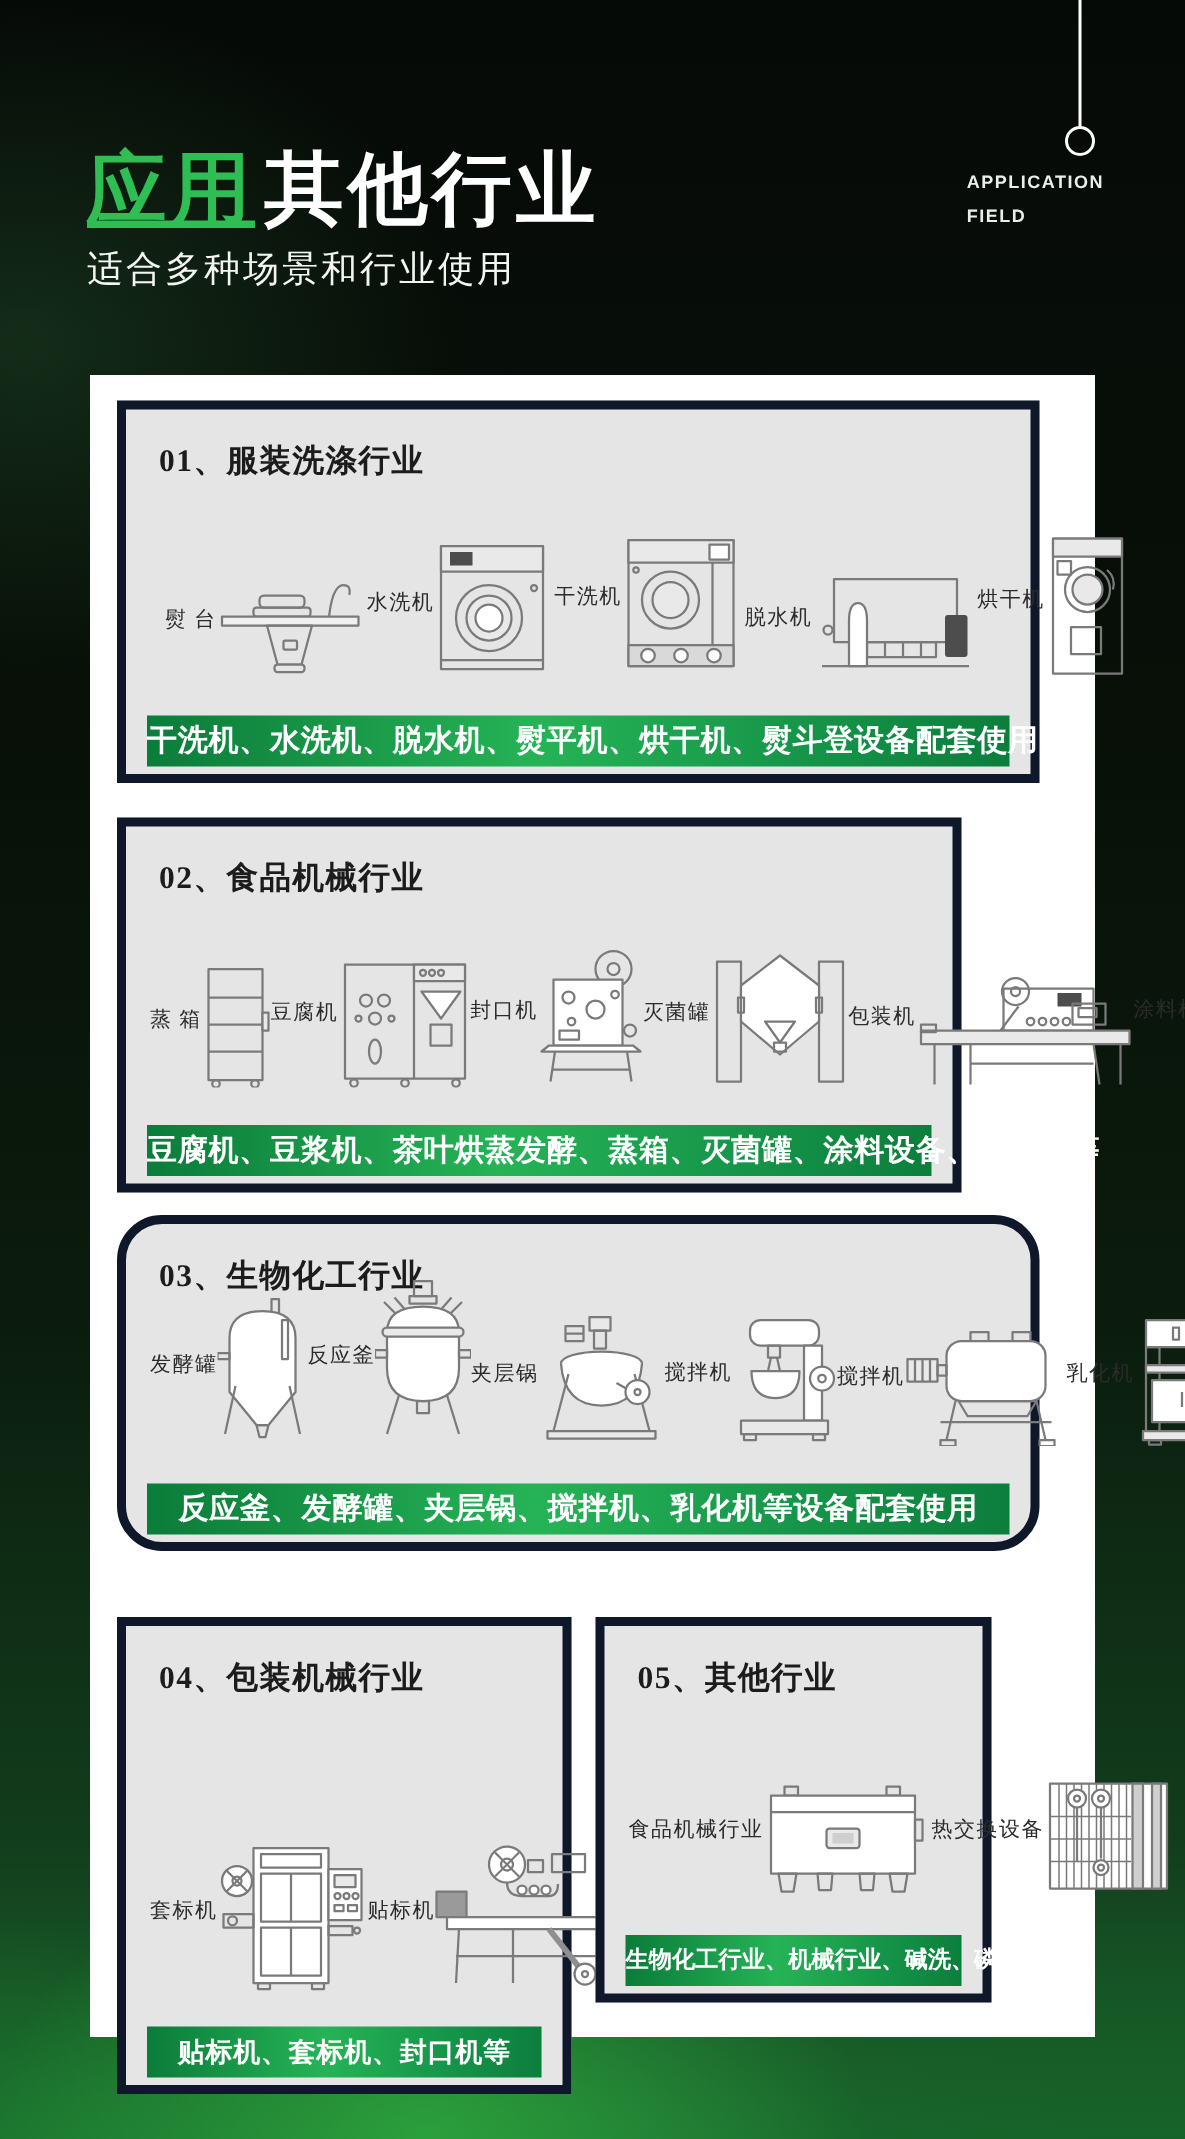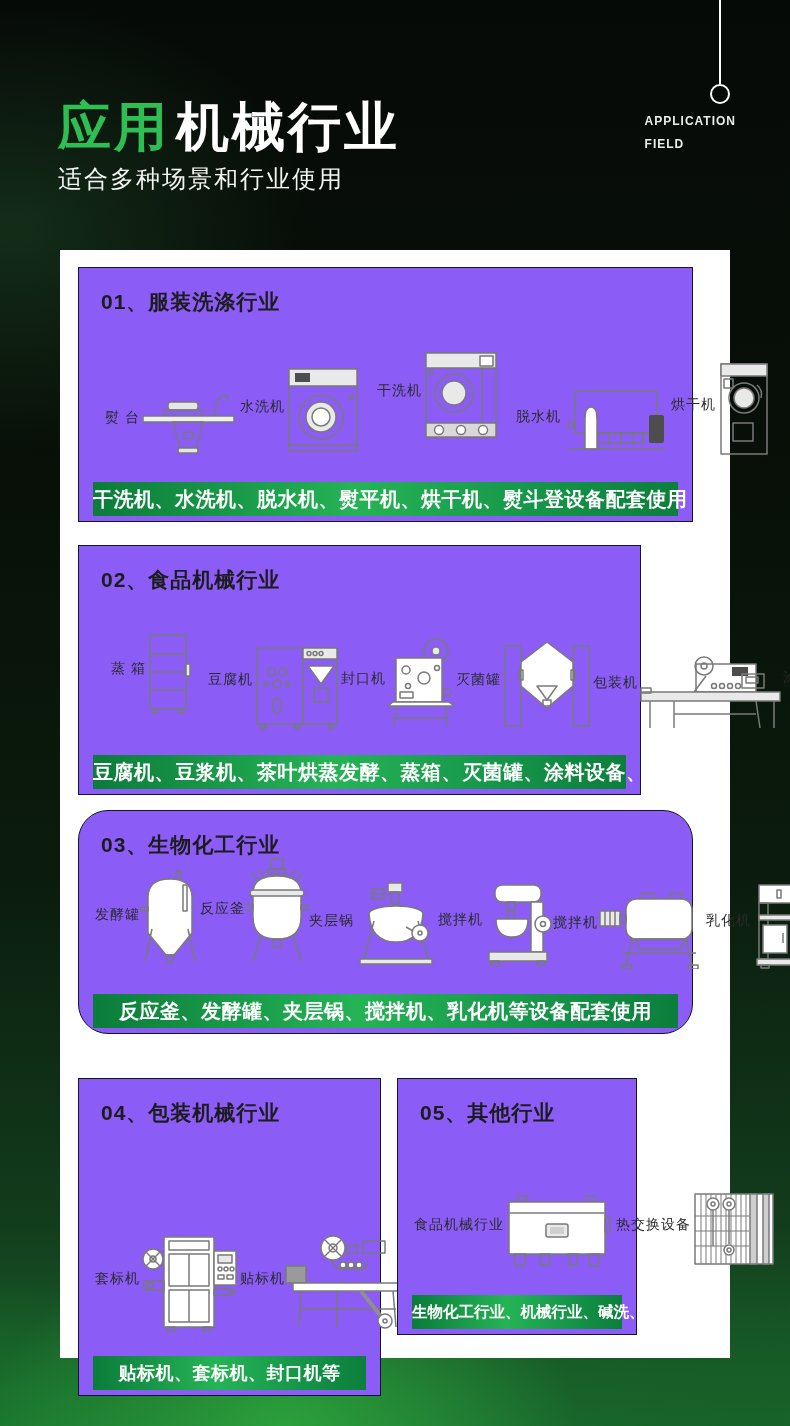--- a/index.html
+++ b/index.html
@@ -8,34 +8,34 @@
     background:
       radial-gradient(420px 280px at 36% 100%, rgba(45,170,62,.85) 0%, rgba(45,170,62,0) 70%),
       radial-gradient(320px 300px at 0% 104%, rgba(26,130,46,.7) 0%, rgba(26,130,46,0) 70%),
       radial-gradient(520px 380px at 96% 108%, rgba(16,90,34,.8) 0%, rgba(16,90,34,0) 72%),
       radial-gradient(420px 320px at 2% 16%, rgba(38,92,50,.4) 0%, rgba(38,92,50,0) 70%),
       linear-gradient(180deg,#060a07 0%,#081008 34%,#0b1c0e 62%,#123d1c 86%,#1c6b2f 100%);
   }
   
   .title{position:absolute;left:58px;top:64px;font-size:53px;font-weight:900;
     letter-spacing:3px;color:#ffffff;line-height:1;}
-  .title .hl{color:#2fbe54;margin-right:6px;}
+  .title .hl{color:#2fbe54;margin-right:6px;text-decoration:underline;}
   .subtitle{position:absolute;left:58px;top:163px;font-size:24px;color:#f2f5f2;letter-spacing:2px;}
   .deco-line{position:absolute;left:719px;top:0;width:2px;height:84px;background:#ffffff;}
   .deco-ring{position:absolute;left:710px;top:84px;width:16px;height:16px;border:2.5px solid #ffffff;border-radius:50%;}
   .tagline{position:absolute;right:54px;top:110px;color:#e9eeea;
     font-size:12px;font-weight:bold;letter-spacing:1px;line-height:1.95;}
   
   .panel{position:absolute;left:60px;top:250px;width:670px;height:1108px;background:#ffffff;}
-  .card{position:absolute;background:#8b5cf6;border:1px solid #0f172a;box-sizing:border-box;}
+  .card{position:absolute;background:#e5e5e5;border:6px solid #0f172a;box-sizing:border-box;font-family:Liberation Serif, serif;}
   .card-1{left:18px;top:17px;width:615px;height:255px;}
   .card-2{left:18px;top:295px;width:563px;height:250px;}
   .card-3{left:18px;top:560px;width:615px;height:224px;border-radius:30px;}
   .card-4{left:18px;top:828px;width:303px;height:318px;}
-  .card-5{left:337px;top:828px;width:240px;height:257px;}
+  .card-5{left:337px;top:828px;width:264px;height:257px;}
   .card-title{margin:0;position:absolute;left:22px;top:20px;font-size:21px;font-weight:bold;
     color:#1c1c1c;letter-spacing:1px;}
   .machines{position:absolute;left:16px;right:16px;bottom:64px;display:flex;
     align-items:flex-end;justify-content:space-between;}
   .card-1 .machines{left:26px;right:30px;}
   .card-4 .machines,.card-5 .machines{justify-content:space-around;bottom:62px;}
   .machine{display:flex;align-items:center;}
   .m-label{font-size:14px;color:#2b2b2b;margin-bottom:9px;letter-spacing:1px;white-space:nowrap;}
   .m-icon{display:block;line-height:0;}
   .banner{position:absolute;left:14px;right:14px;bottom:5px;height:34px;line-height:34px;
@@ -49,21 +49,21 @@
 <body>
 
 <div class="page">
 
   <div class="deco-line"></div>
   <div class="deco-ring"></div>
   <div class="tagline">
     <div>APPLICATION</div>
     <div>FIELD</div>
   </div>
-  <h1 class="title"><span class="hl">应用</span><span>机械行业</span></h1>
+  <h1 class="title"><span class="hl">应用</span><span>其他行业</span></h1>
   <div class="subtitle">适合多种场景和行业使用</div>
 
   <div class="panel">
 
     <section class="card card-1">
       <h2 class="card-title">01、服装洗涤行业</h2>
       <div class="machines">
         <figure class="machine" style="margin:0">
           <figcaption class="m-label">熨 台</figcaption>
           <span class="m-icon">
@@ -90,21 +90,21 @@
               <rect x="10" y="8" width="15" height="9" fill="#4d4d4d" stroke="none"></rect>
               <circle cx="36" cy="52" r="22"></circle>
               <circle cx="36" cy="52" r="15" fill="#e9e9e9"></circle>
               <circle cx="36" cy="52" r="9" fill="#ffffff"></circle>
               <circle cx="66" cy="32" r="2"></circle>
               <line x1="4" y1="80" x2="72" y2="80"></line>
             </g>
               </svg>
           </span>
         </figure>
-        <figure class="machine" style="margin:16px">
+        <figure class="machine" style="margin:4px">
           <figcaption class="m-label">干洗机</figcaption>
           <span class="m-icon">
             <svg width="78" height="92" viewBox="0 0 78 92">
                 <g stroke="#7a7a7a" stroke-width="1.5" fill="none" stroke-linejoin="round">
               <rect x="4" y="4" width="70" height="84"></rect>
               <rect x="4" y="4" width="70" height="15" fill="#e9e9e9"></rect>
               <rect x="58" y="7" width="13" height="10" fill="#ffffff"></rect>
               <line x1="60" y1="19" x2="60" y2="74"></line>
               <circle cx="32" cy="44" r="19"></circle>
               <circle cx="32" cy="44" r="12" fill="#e9e9e9"></circle>
@@ -151,21 +151,21 @@
               </svg>
           </span>
         </figure>
       </div>
       <div class="banner">干洗机、水洗机、脱水机、熨平机、烘干机、熨斗登设备配套使用</div>
     </section>
 
     <section class="card card-2">
       <h2 class="card-title">02、食品机械行业</h2>
       <div class="machines">
-        <figure class="machine" style="margin:16px">
+        <figure class="machine" style="margin:0">
           <figcaption class="m-label">蒸 箱</figcaption>
           <span class="m-icon">
             <svg width="46" height="82" viewBox="0 0 46 82">
                 <g stroke="#7a7a7a" stroke-width="1.5" fill="none" stroke-linejoin="round">
               <rect x="4" y="3" width="36" height="74"></rect>
               <line x1="4" y1="22" x2="40" y2="22"></line>
                   <line x1="4" y1="40" x2="40" y2="40"></line>
                   <line x1="4" y1="58" x2="40" y2="58"></line>
               <rect x="40" y="32" width="4" height="12" fill="#e9e9e9"></rect>
               <circle cx="9" cy="79.5" r="2.5"></circle>

